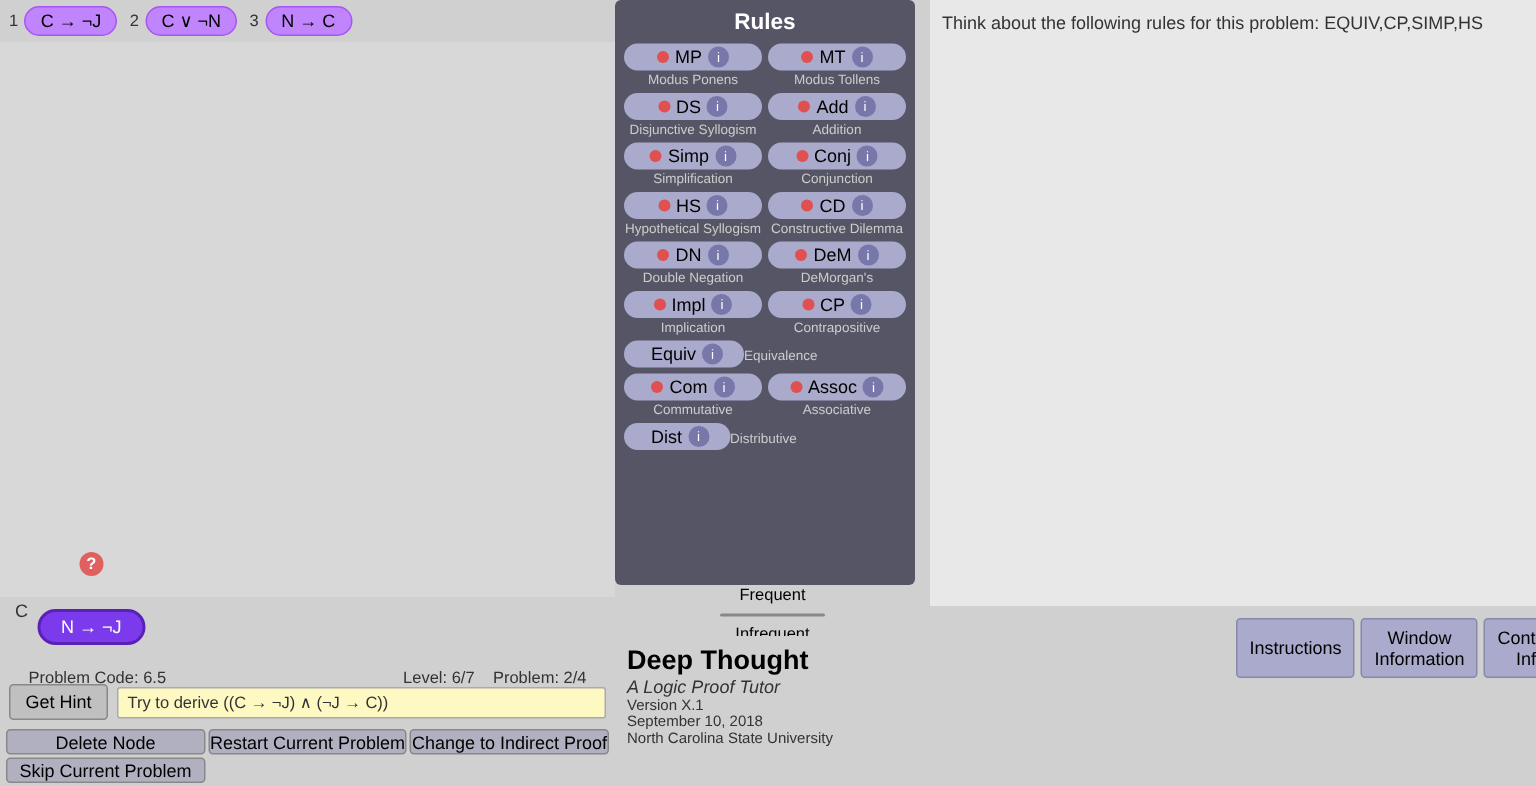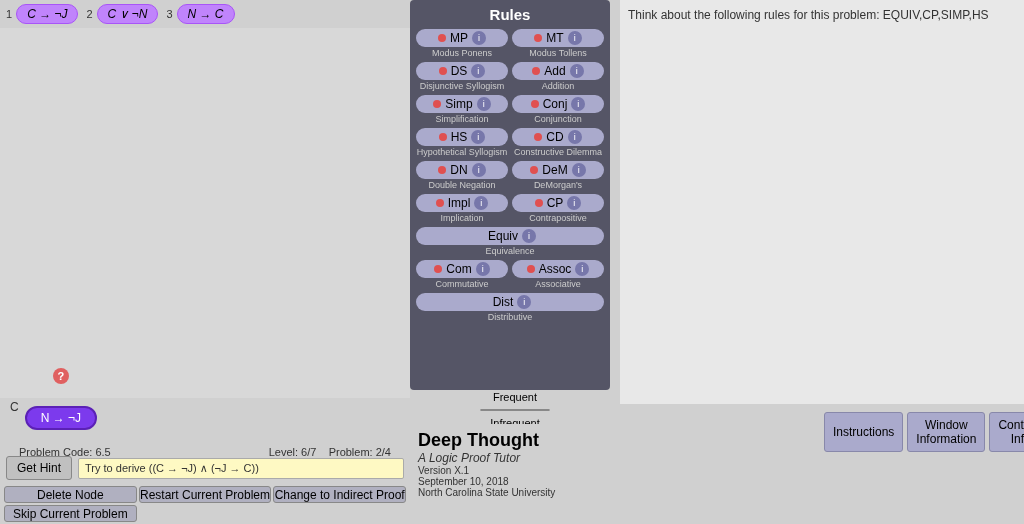--- a/index.html
+++ b/index.html
@@ -32,21 +32,20 @@
       font-size: 12px;
     }
     .premise-number { font-size: 11px; color: #333; }
     .premise-pill {
       background: #c084fc;
       border-radius: 12px;
       padding: 2px 10px;
       font-size: 12px;
       color: #000;
       border: 1px solid #a855f7;
-      font-style: italic;
     }
 
     
     #work-area {
       position: absolute;
       top: 28px; left: 0;
       width: 410px;
       height: 370px;
       background: #d8d8d8;
     }
@@ -221,21 +220,22 @@
     .rule-label {
       color: #ccc;
       font-size: 9px;
       text-align: center;
       margin-top: 1px;
     }
     
     .rule-single {
       grid-column: span 2;
       display: flex;
-      flex-direction: column;
+      flex-direction: row;
+      align-items: center;
     }
     .rule-btn-wide {
       background: #aaaacc;
       border: none;
       border-radius: 10px;
       padding: 2px 14px;
       font-size: 12px;
       cursor: pointer;
       display: flex;
       align-items: center;

